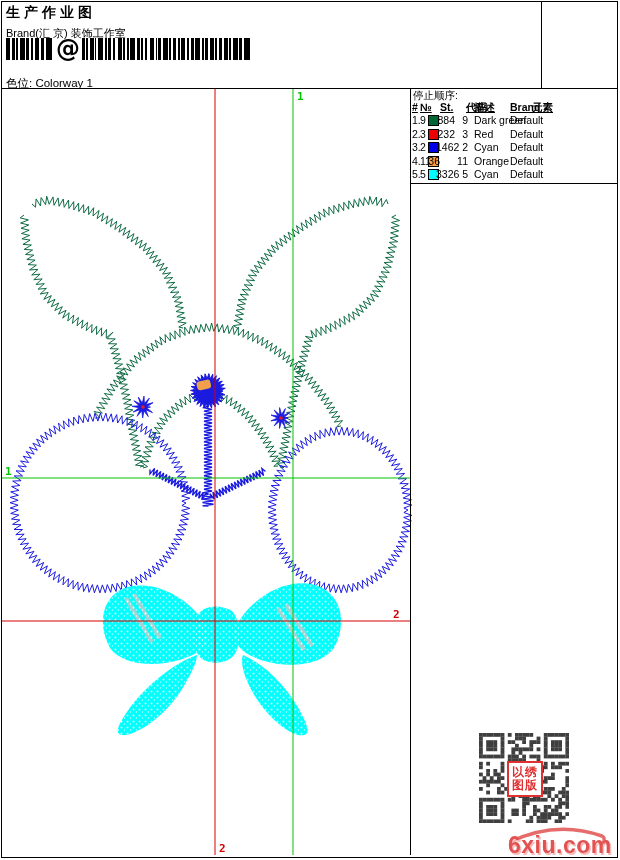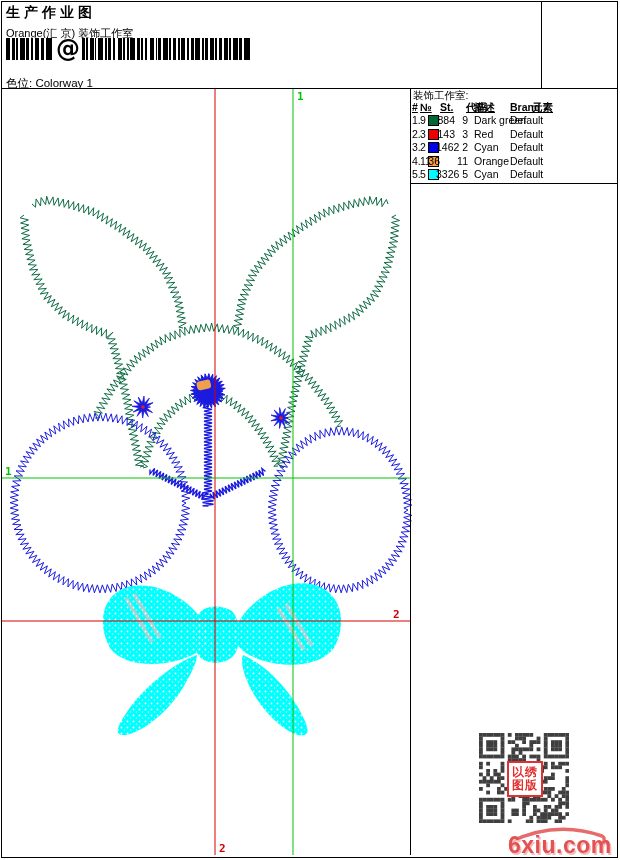--- a/index.html
+++ b/index.html
@@ -33,21 +33,21 @@
         text-shadow:1.5px 1.5px 0 #f5bcbc;letter-spacing:0.5px;}
   svg text{font-family:"DejaVu Sans Mono",monospace;}
 </style>
 </head>
 <body>
 
 <div class="screen">
   <div class="page">
 
     <div class="title">生产作业图</div>
-    <div class="studio">Orange(汇 京) 装饰工作室</div>
+    <div class="studio">Brand(汇 京) 装饰工作室</div>
     <div class="barcode" id="barcode">
         <div class="bar" style="width: 4px; background: rgb(0, 0, 0);"></div>
         <div class="bar" style="width: 2px; background: rgb(255, 255, 255);"></div>
         <div class="bar" style="width: 3px; background: rgb(0, 0, 0);"></div>
         <div class="bar" style="width: 1px; background: rgb(255, 255, 255);"></div>
         <div class="bar" style="width: 2px; background: rgb(0, 0, 0);"></div>
         <div class="bar" style="width: 2px; background: rgb(255, 255, 255);"></div>
         <div class="bar" style="width: 5px; background: rgb(0, 0, 0);"></div>
         <div class="bar" style="width: 1px; background: rgb(255, 255, 255);"></div>
         <div class="bar" style="width: 3px; background: rgb(0, 0, 0);"></div>
@@ -131,39 +131,39 @@
         <div class="bar" style="width: 1px; background: rgb(255, 255, 255);"></div>
         <div class="bar" style="width: 3px; background: rgb(0, 0, 0);"></div>
         <div class="bar" style="width: 2px; background: rgb(255, 255, 255);"></div>
         <div class="bar" style="width: 6px; background: rgb(0, 0, 0);"></div>
         <div class="bar" style="width: 1px; background: rgb(255, 255, 255);"></div>
       </div>
     <div class="colorway">色位: Colorway 1</div>
 
 
     <div class="ctable" id="ctable">
-      <div class="t">装饰工作室:</div>
+      <div class="t">停止顺序:</div>
     <span class="hd" style="left: 2px;">#</span>
         <span class="hd" style="left: 10px;">№</span>
         <span class="hd" style="left: 30px;">St.</span>
         <span class="hd" style="left: 56px;">代码</span>
         <span class="hd" style="left: 64px;">描述</span>
         <span class="hd" style="left: 100px;">Brand</span>
         <span class="hd" style="left: 122px;">元素</span>
         <span class="cell" style="left: 2px; top: 26px;">1.</span>
         <span class="cell" style="left: 10px; top: 26px;">9</span>
         <span class="sw" style="left: 18px; top: 27px; background: rgb(0, 102, 51);"></span>
         <span class="cell num" style="left: 26px; top: 26px; width: 19px;">884</span>
         <span class="cell num" style="left: 46px; top: 26px; width: 12px;">9</span>
         <span class="cell" style="left: 64px; top: 26px;">Dark green</span>
         <span class="cell" style="left: 100px; top: 26px;">Default</span>
         <span class="cell" style="left: 2px; top: 39.5px;">2.</span>
         <span class="cell" style="left: 10px; top: 39.5px;">3</span>
         <span class="sw" style="left: 18px; top: 40.5px; background: rgb(238, 0, 0);"></span>
-        <span class="cell num" style="left: 26px; top: 39.5px; width: 19px;">143</span>
+        <span class="cell num" style="left: 26px; top: 39.5px; width: 19px;">232</span>
         <span class="cell num" style="left: 46px; top: 39.5px; width: 12px;">3</span>
         <span class="cell" style="left: 64px; top: 39.5px;">Red</span>
         <span class="cell" style="left: 100px; top: 39.5px;">Default</span>
         <span class="cell" style="left: 2px; top: 53px;">3.</span>
         <span class="cell" style="left: 10px; top: 53px;">2</span>
         <span class="sw" style="left: 18px; top: 54px; background: rgb(0, 0, 230);"></span>
         <span class="cell num" style="left: 26px; top: 53px; width: 19px;">1462</span>
         <span class="cell num" style="left: 46px; top: 53px; width: 12px;">2</span>
         <span class="cell" style="left: 64px; top: 53px;">Cyan</span>
         <span class="cell" style="left: 100px; top: 53px;">Default</span>

